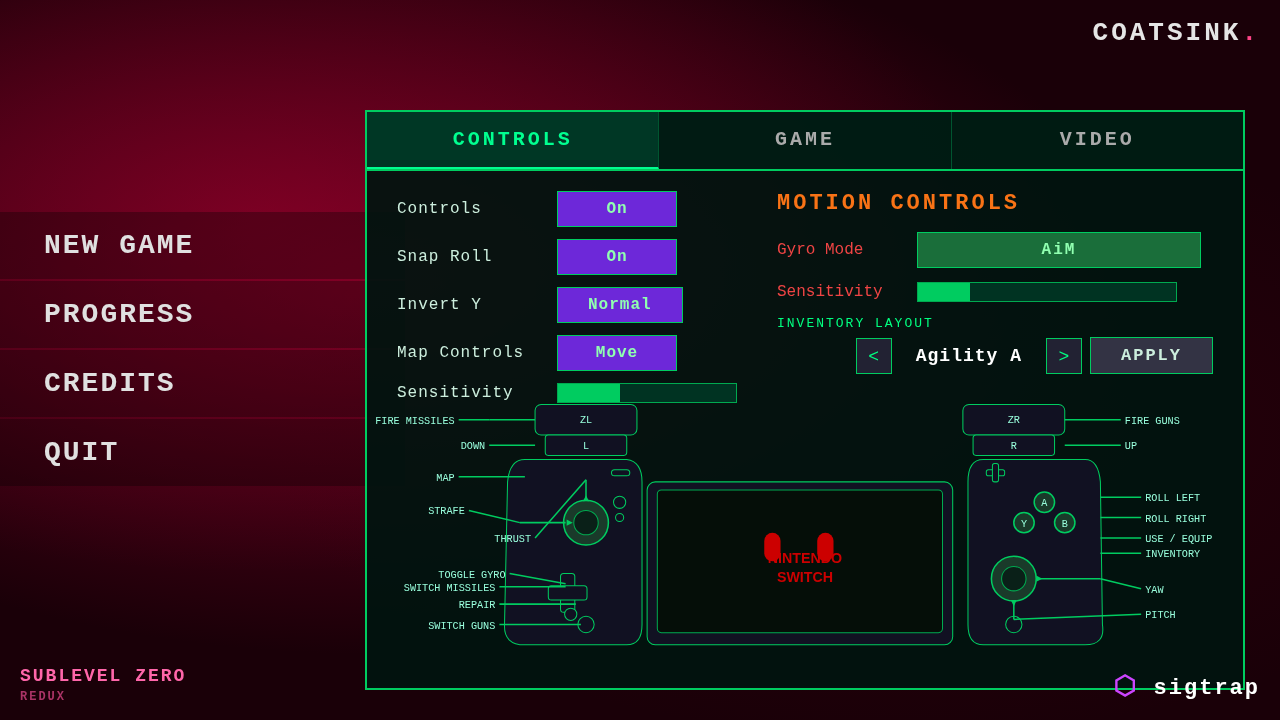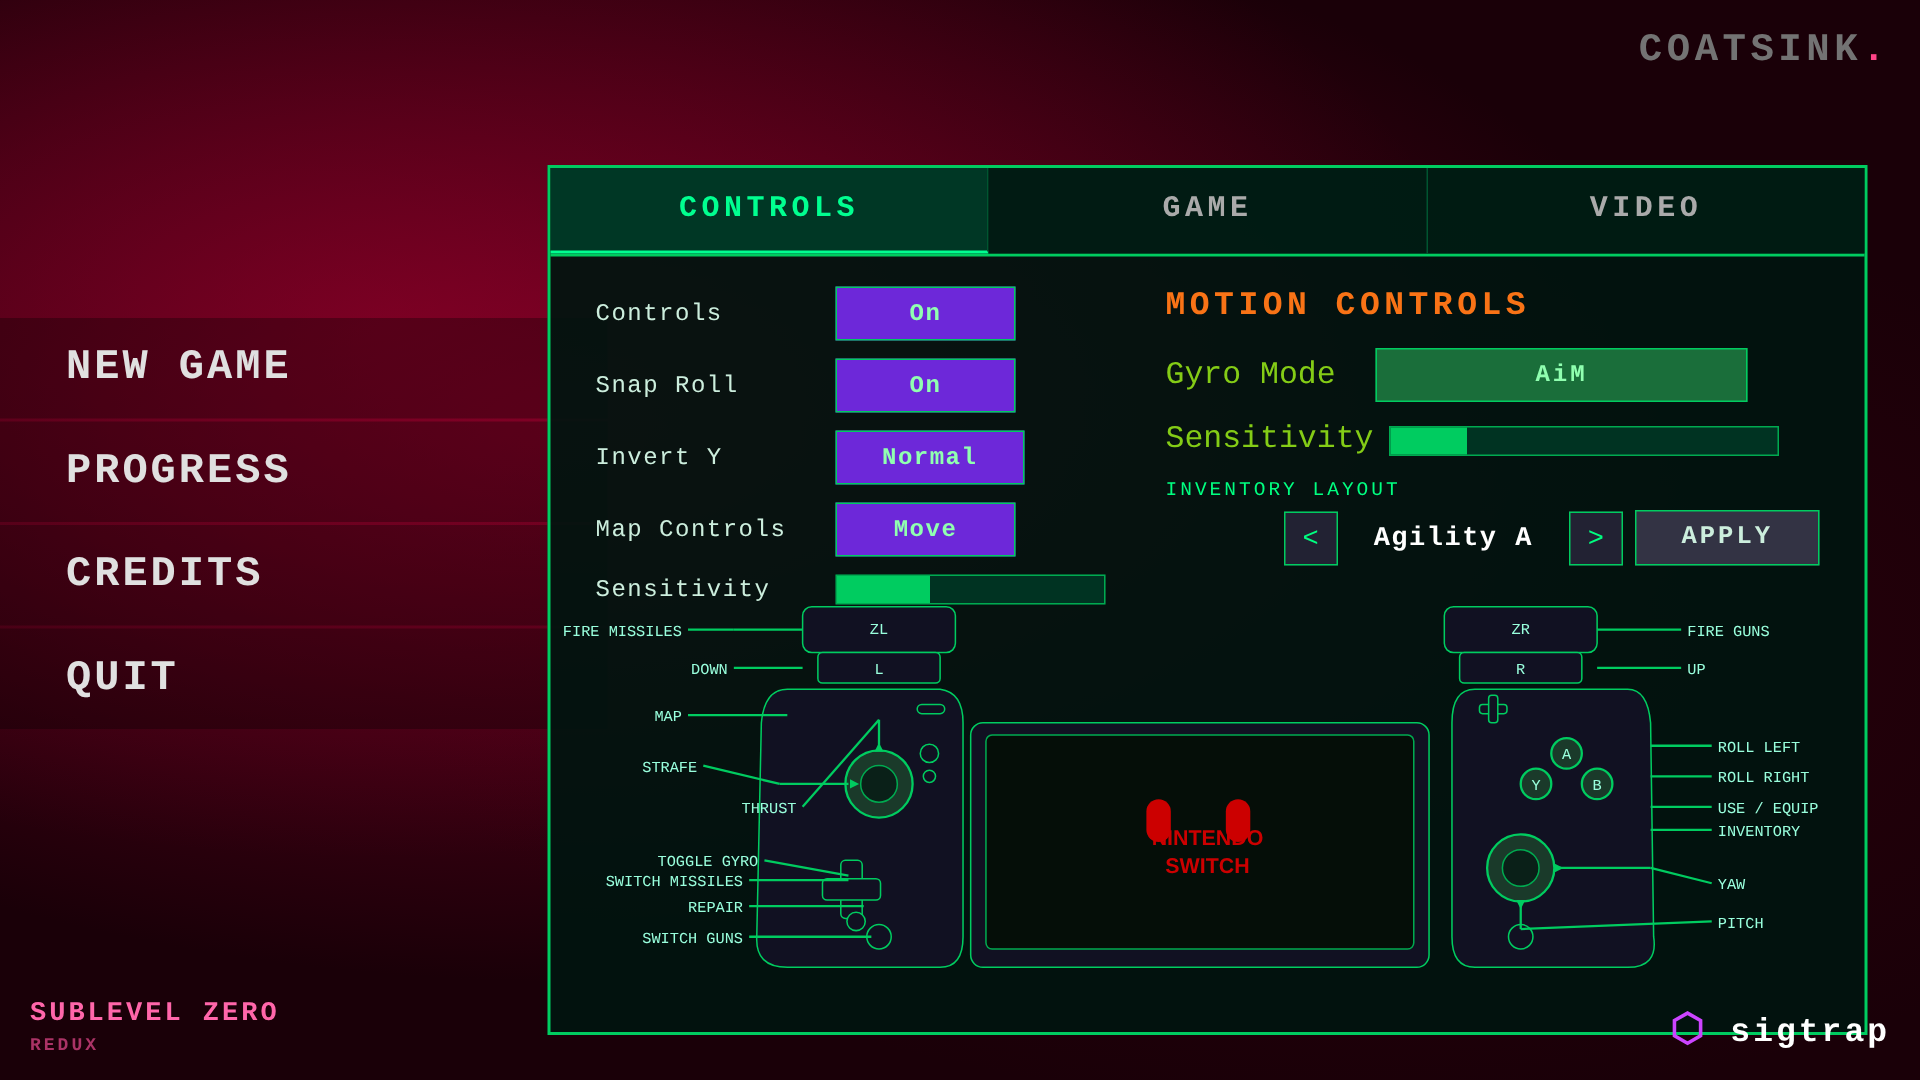--- a/index.html
+++ b/index.html
@@ -154,31 +154,31 @@
       text-transform: uppercase;
     }
     .motion-row {
       display: flex;
       align-items: center;
       margin-bottom: 14px;
       gap: 10px;
     }
     .motion-label {
       flex: 0 0 130px;
-      color: #84cc16;
-      font-size: 21px;
+      color: #ef4444;
+      font-size: 16px;
     }
     .motion-btn {
       background: #1a6e3a;
       color: #90ffb0;
       border: 1px solid #00cc60;
       padding: 8px 0;
       font-size: 16px;
       font-weight: bold;
-      width: 248px;
+      width: 284px;
       text-align: center;
       cursor: pointer;
       letter-spacing: 2px;
     }
     .motion-slider {
       flex: 1;
       height: 20px;
       background: #003322;
       border: 1px solid #00aa50;
       position: relative;
@@ -256,21 +256,21 @@
       top: 18px;
       right: 20px;
       color: white;
       font-size: 26px;
       font-weight: bold;
       letter-spacing: 3px;
       z-index: 10;
       text-transform: uppercase;
     }
     .coatsink-logo span {
-      color: #737373;
+      color: #e5e5e5;
     }
 
     .sigtrap-logo {
       position: absolute;
       bottom: 18px;
       right: 20px;
       color: white;
       font-size: 22px;
       font-weight: bold;
       letter-spacing: 2px;

